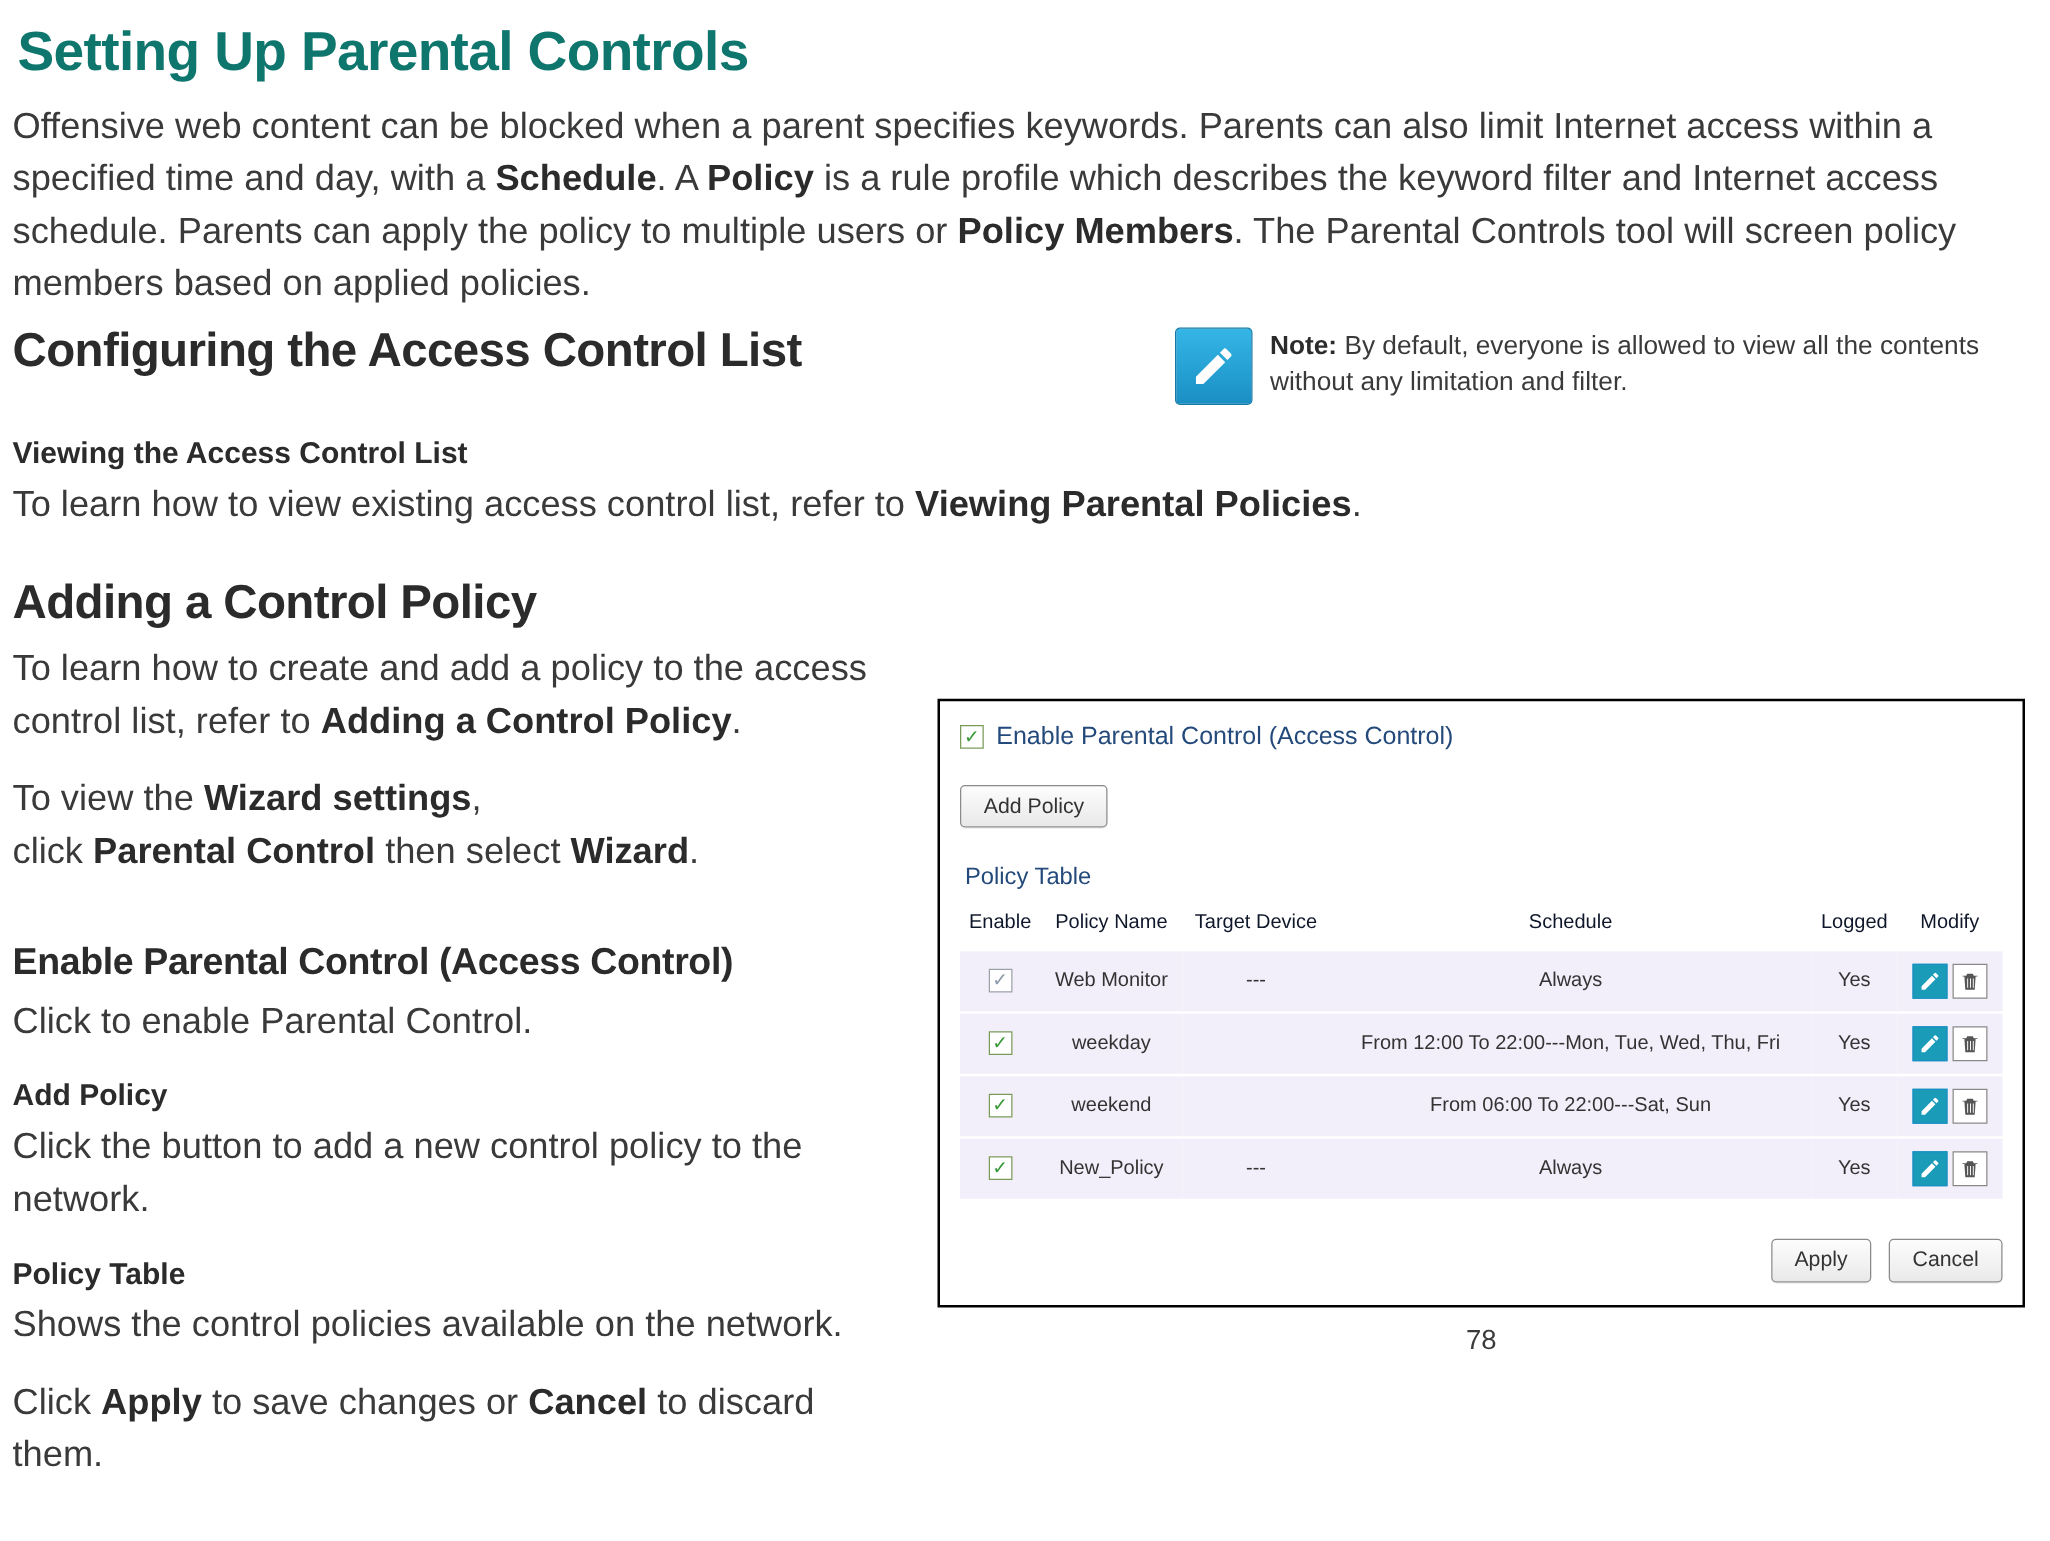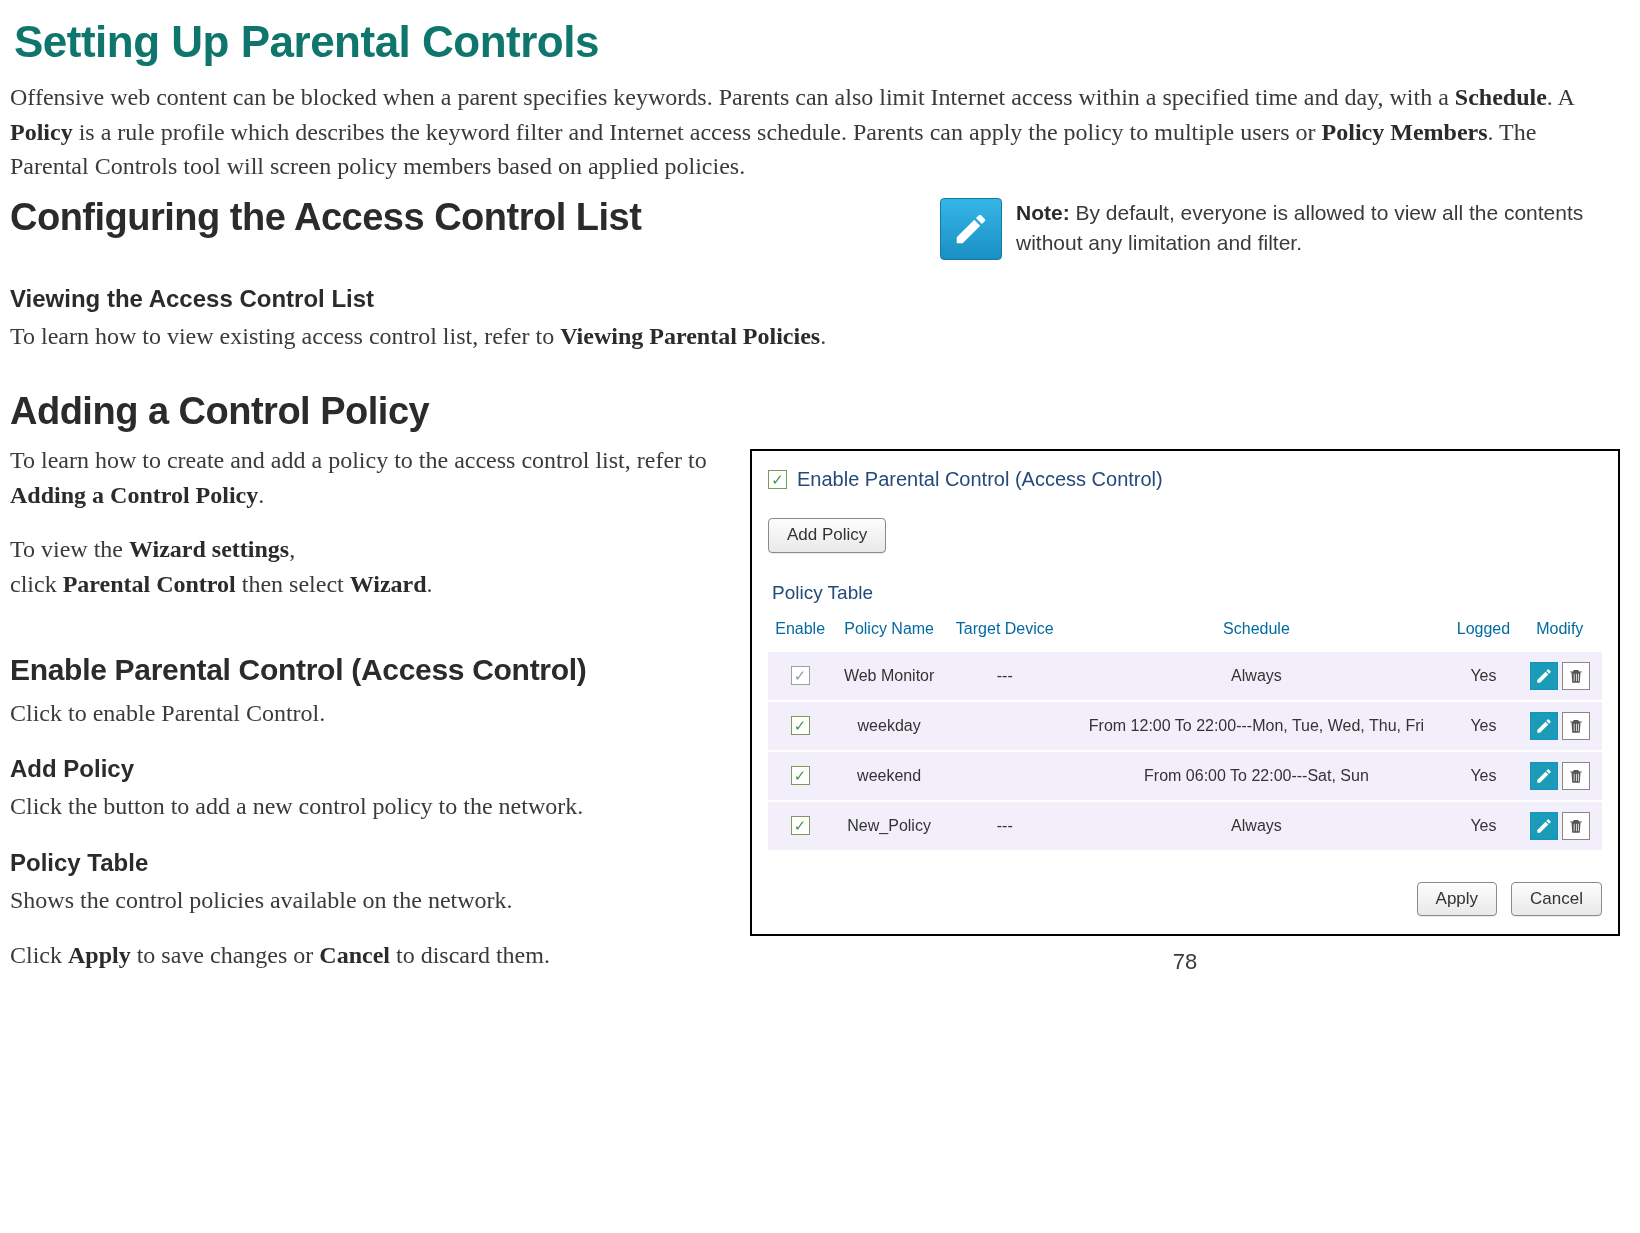--- a/index.html
+++ b/index.html
@@ -32,25 +32,25 @@
   h3 {
     font-family: "Segoe UI Semibold", "Arial Narrow", Arial, sans-serif;
     font-weight: 700;
     font-size: 30px;
     margin: 0 0 4px 0;
     letter-spacing: -0.3px;
     color: #2b2b2b;
     font-stretch: condensed;
   }
   .body-text {
-    font-size: 24px;
+    font-size: 29px;
     color: #3a3a3a;
     margin: 0 0 6px 0;
     font-stretch: condensed;
-    font-family: Liberation Serif, serif;
+    font-family: Liberation Sans, sans-serif;
   }
   .subhead {
     font-weight: 700;
     font-size: 24px;
     margin: 22px 0 2px 0;
     color: #2b2b2b;
     font-stretch: condensed;
     font-family: "Segoe UI Semibold", "Arial Narrow", Arial, sans-serif;
   }
   b { font-weight: 700; color: #2b2b2b; }
@@ -66,21 +66,21 @@
     display: flex; align-items: center; justify-content: center;
     flex-shrink: 0;
     position: relative;
   }
   .note-icon svg { width: 38px; height: 38px; fill: #fff; }
   .note-text { font-size: 21px; line-height: 1.4; color: #3a3a3a; }
 
   .two-col {
     display: flex;
     gap: 40px;
-    align-items: flex-end;
+    align-items: center;
     margin-top: 30px;
   }
   .two-col .left { width: 700px; }
   .two-col .right { flex: 1; }
 
   .ui-panel {
     border: 2px solid #000;
     background: #fff;
     padding: 14px 16px 18px 16px;
     font-family: Tahoma, Arial, sans-serif;
@@ -118,21 +118,21 @@
     color: #244a7b;
     margin: 26px 0 4px 4px;
   }
   table.policy {
     width: 100%;
     border-collapse: collapse;
   }
   table.policy th {
     font-weight: 400;
     font-size: 16px;
-    color: #0369a1;
+    color: #0f172a;
     text-align: center;
     padding: 6px 4px 10px 4px;
   }
   table.policy td {
     background: #f3effa;
     border-top: 2px solid #fff;
     border-bottom: 2px solid #fff;
     text-align: center;
     font-size: 16px;
     padding: 10px 6px;

